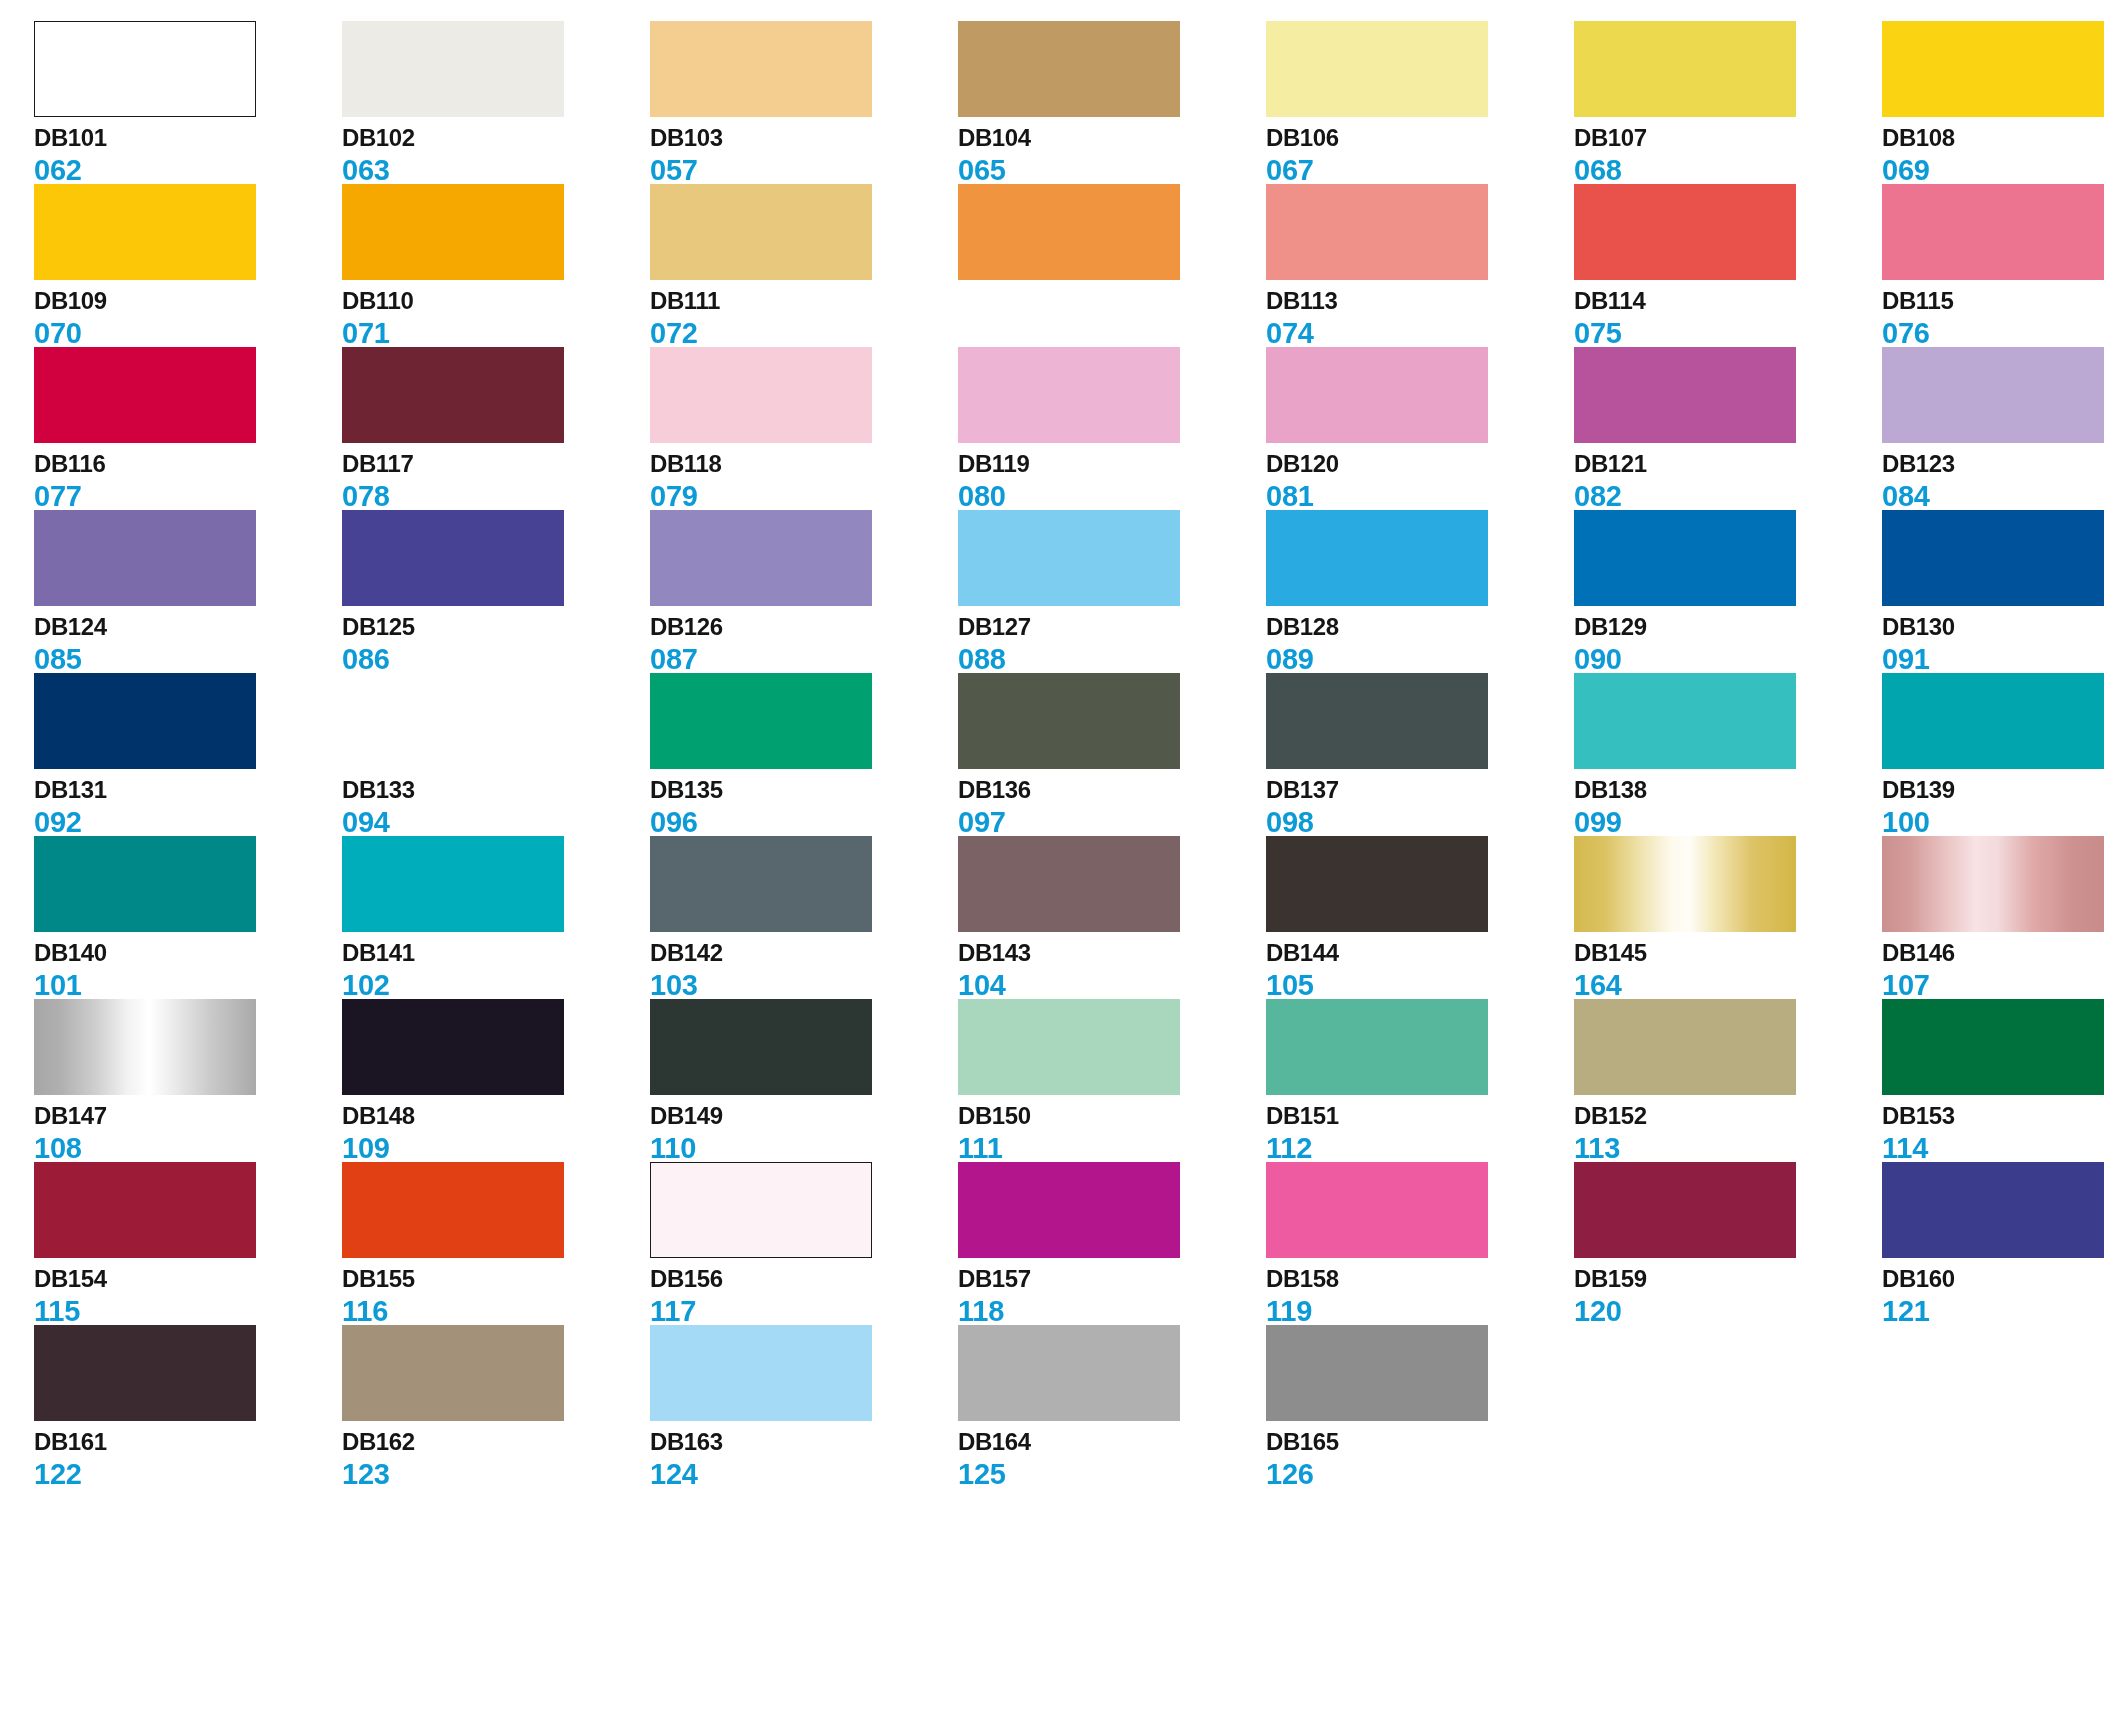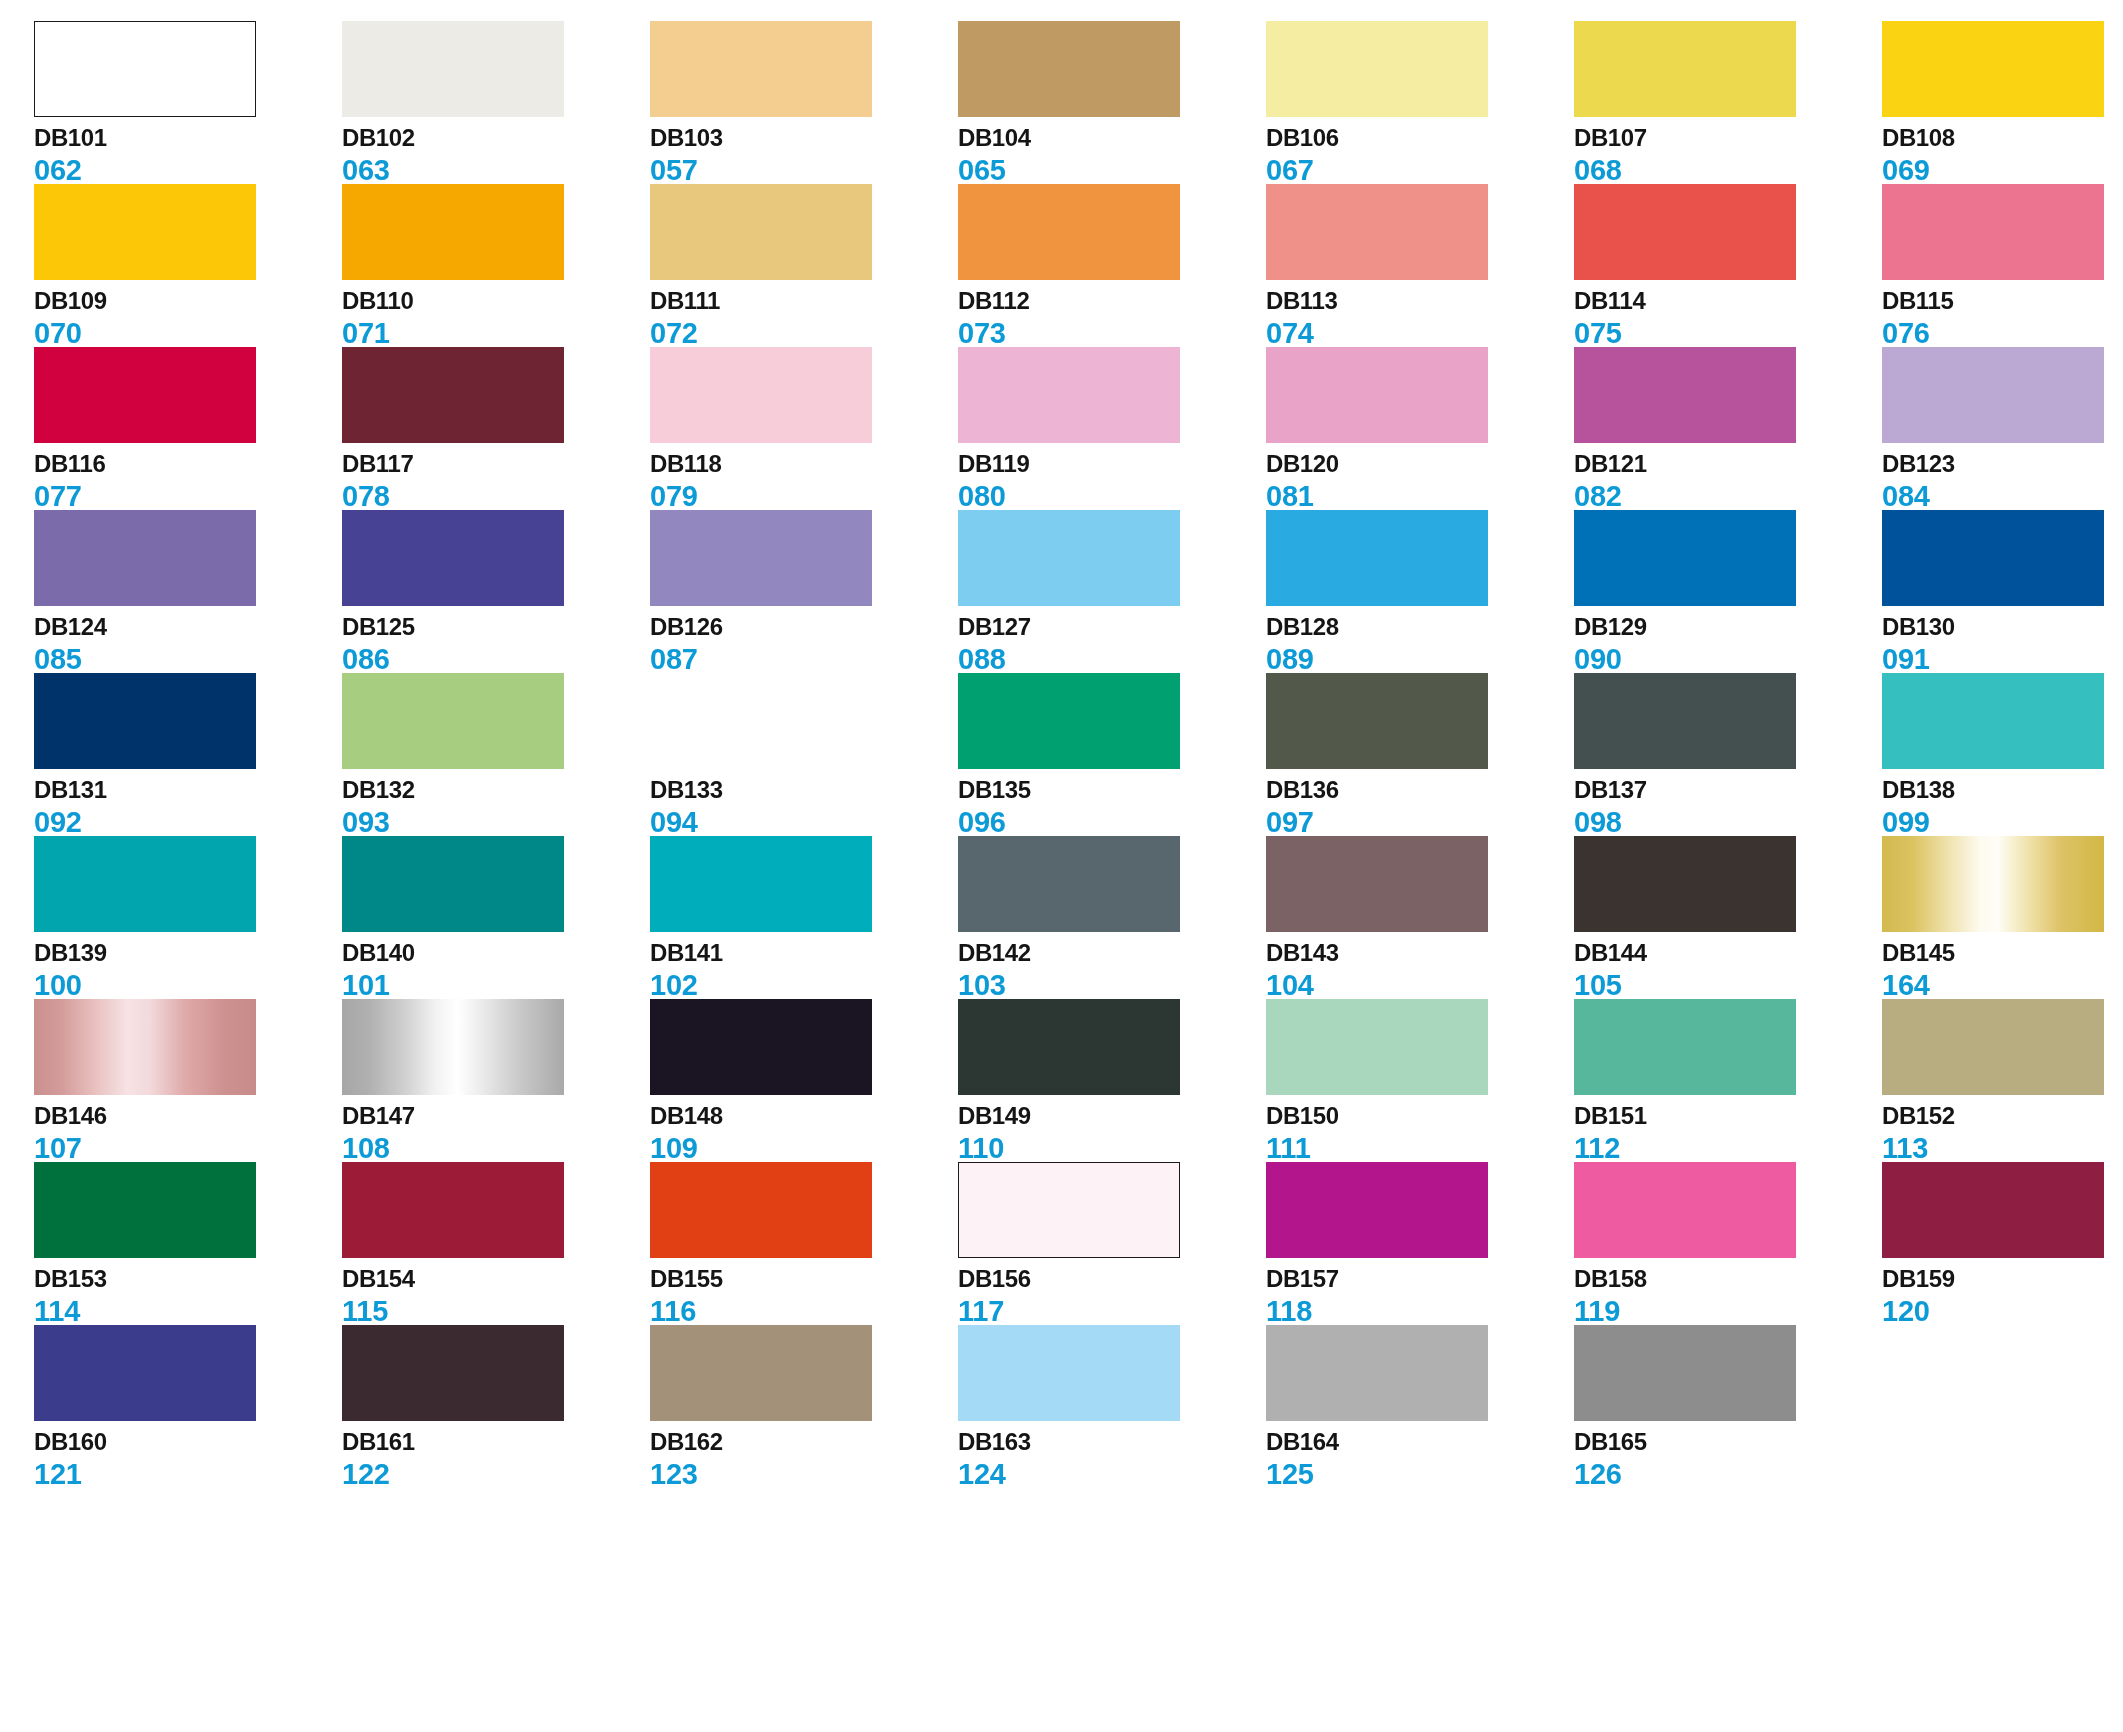--- a/index.html
+++ b/index.html
@@ -138,24 +138,20 @@
       </div>
       <div class="cell">
         <div class="swatch" style="background-color: rgb(232, 200, 125);"></div>
         <div class="labels">
           <span class="code">DB111</span>
           <span class="num">072</span>
         </div>
       </div>
       <div class="cell">
         <div class="swatch" style="background-color: rgb(240, 148, 64);"></div>
-        <div class="labels">
-          <span class="code">DB112</span>
-          <span class="num">073</span>
-        </div>
       </div>
       <div class="cell">
         <div class="swatch" style="background-color: rgb(239, 144, 137);"></div>
         <div class="labels">
           <span class="code">DB113</span>
           <span class="num">074</span>
         </div>
       </div>
       <div class="cell">
         <div class="swatch" style="background-color: rgb(232, 82, 75);"></div>
@@ -267,27 +263,20 @@
         <div class="labels">
           <span class="code">DB130</span>
           <span class="num">091</span>
         </div>
       </div>
       <div class="cell">
         <div class="swatch" style="background-color: rgb(0, 51, 106);"></div>
         <div class="labels">
           <span class="code">DB131</span>
           <span class="num">092</span>
-        </div>
-      </div>
-      <div class="cell">
-        <div class="swatch" style="background-color: rgb(167, 205, 129);"></div>
-        <div class="labels">
-          <span class="code">DB132</span>
-          <span class="num">093</span>
         </div>
       </div>
       <div class="cell">
         <div class="swatch"></div>
         <div class="labels">
           <span class="code">DB133</span>
           <span class="num">094</span>
         </div>
       </div>
       <div class="cell">

